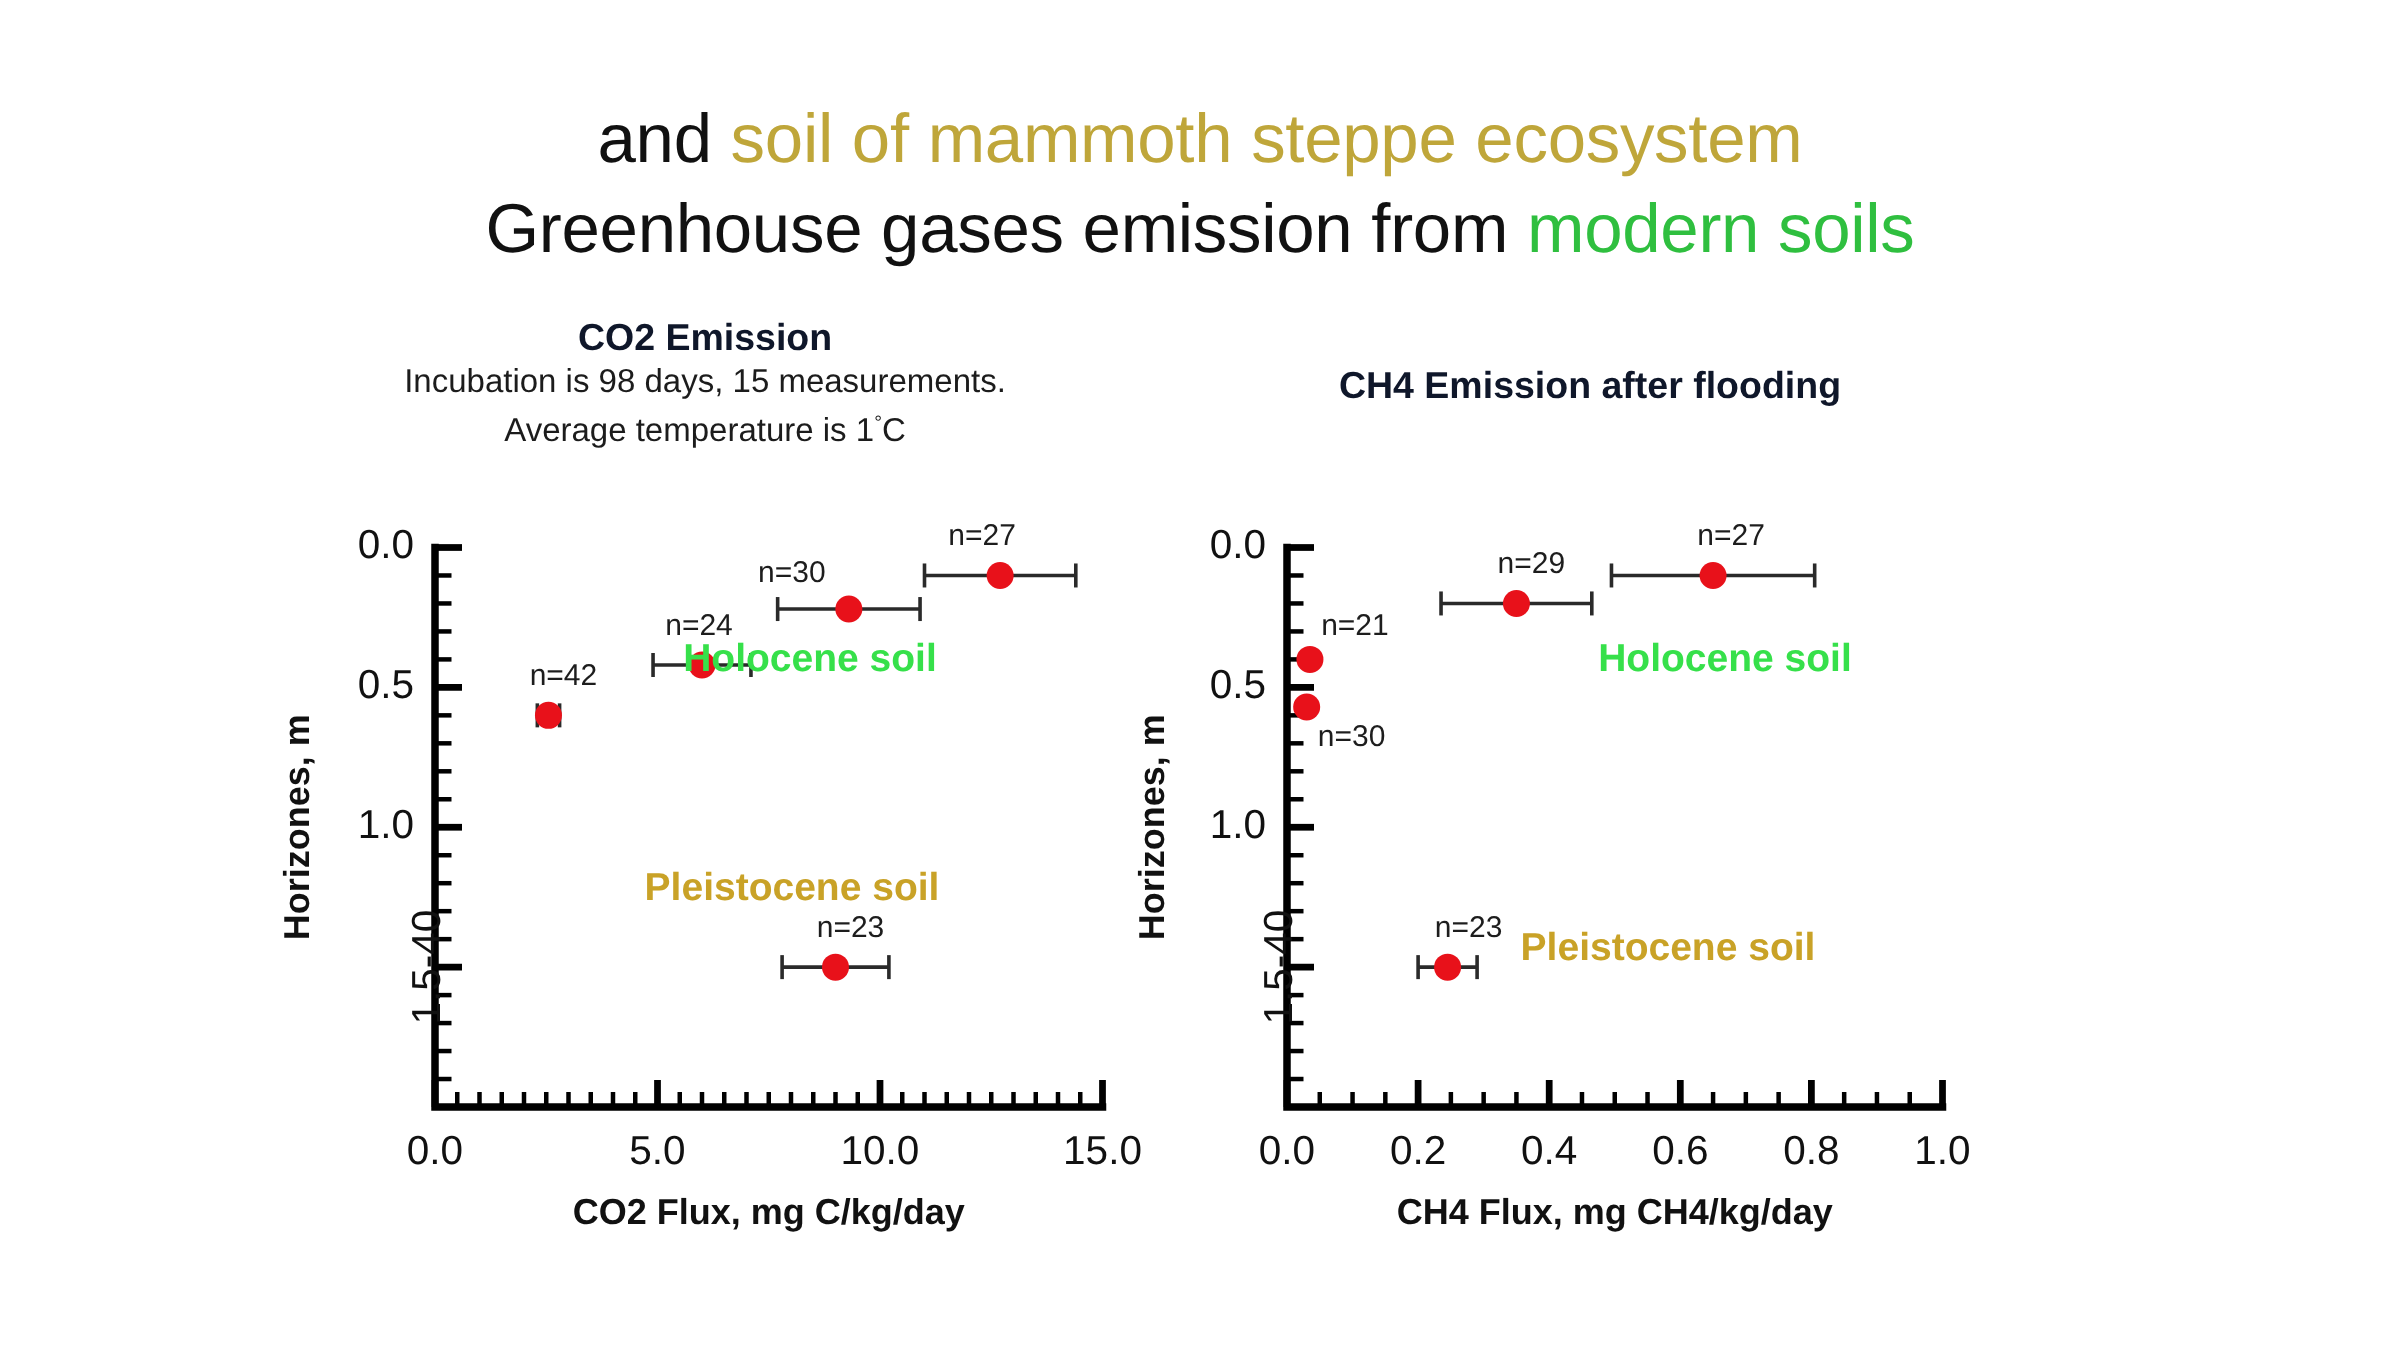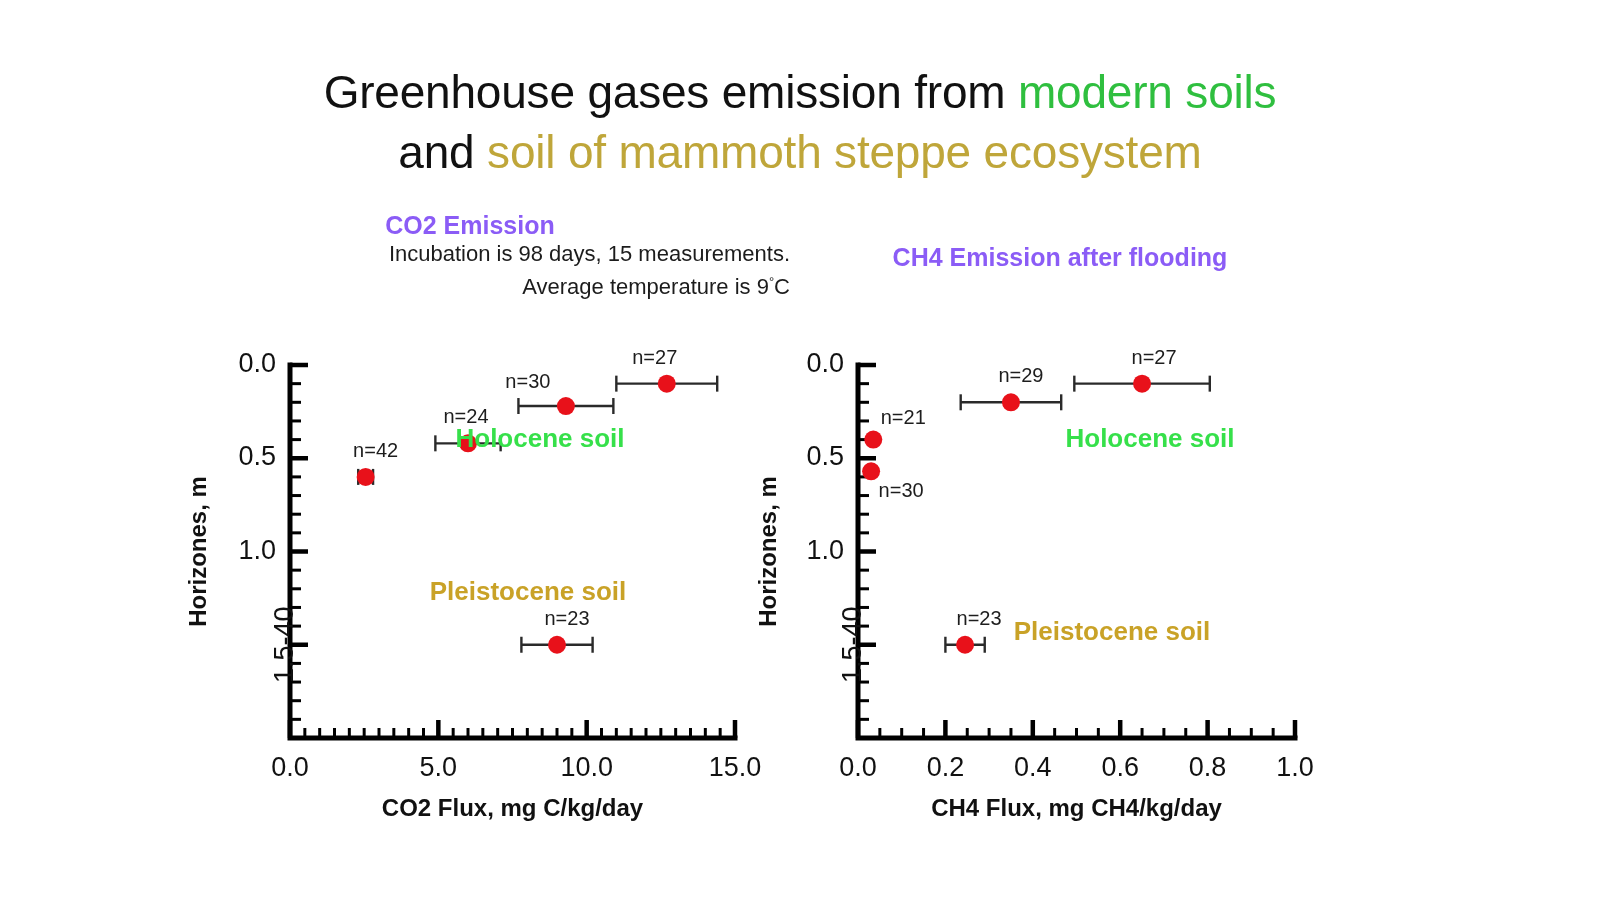--- a/index.html
+++ b/index.html
@@ -39,26 +39,26 @@
     position: absolute;
     top: 210px;
   }
   #panel-co2 { left: 150px;  width: 640px; }
   #panel-ch4 { left: 740px;  width: 640px; margin-top: 32px; }
 
   .panel-heading {
     text-align: center;
     font-size: 25px;
     font-weight: bold;
-    color: #8b5cf6;
+    color: #0f172a;
     line-height: 30px;
     white-space: nowrap;
   }
   .panel-sub {
-    text-align: right;
+    text-align: center;
     font-size: 22px;
     font-weight: 400;
     color: #1c1c1c;
     line-height: 28px;
     white-space: nowrap;
   }
   .panel-sub sup { font-size: 13px; vertical-align: super; }
 
   .plot-wrap { position: absolute; }
   #wrap-co2 { left: 180px; top: 330px; width: 600px; height: 500px; }
@@ -93,28 +93,28 @@
     font-size: 26px;
     font-weight: bold;
   }
   .lab-holocene { fill: #36e04a; }
   .lab-pleistocene { fill: #c9a227; }
 </style>
 </head>
 <body>
 
 <div id="slide-title">
+  <span class="ln"><span class="t-black">and </span><span class="t-gold">soil of mammoth steppe ecosystem</span></span>
   <span class="ln"><span class="t-black">Greenhouse gases emission from </span><span class="t-green">modern soils</span></span>
-  <span class="ln"><span class="t-black">and </span><span class="t-gold">soil of mammoth steppe ecosystem</span></span>
 </div>
 
 <div class="panel" id="panel-co2">
   <div class="panel-heading">CO2 Emission</div>
   <div class="panel-sub">Incubation is 98 days, 15 measurements.</div>
-  <div class="panel-sub"><span>Average temperature is 9</span><sup>°</sup><span>C</span></div>
+  <div class="panel-sub"><span>Average temperature is 1</span><sup>°</sup><span>C</span></div>
 </div>
 
 <div class="panel" id="panel-ch4">
   <div class="panel-heading">CH4 Emission after flooding</div>
 </div>
 
 <div class="plot-wrap" id="wrap-co2">
   <svg id="svg-co2" width="600" height="500" viewBox="0 0 600 500">
       <path d="M 110 35 L 110 408 L 555 408" class="axis-line"></path>
       <line x1="110" y1="35" x2="128" y2="35" class="tick-major"></line>

